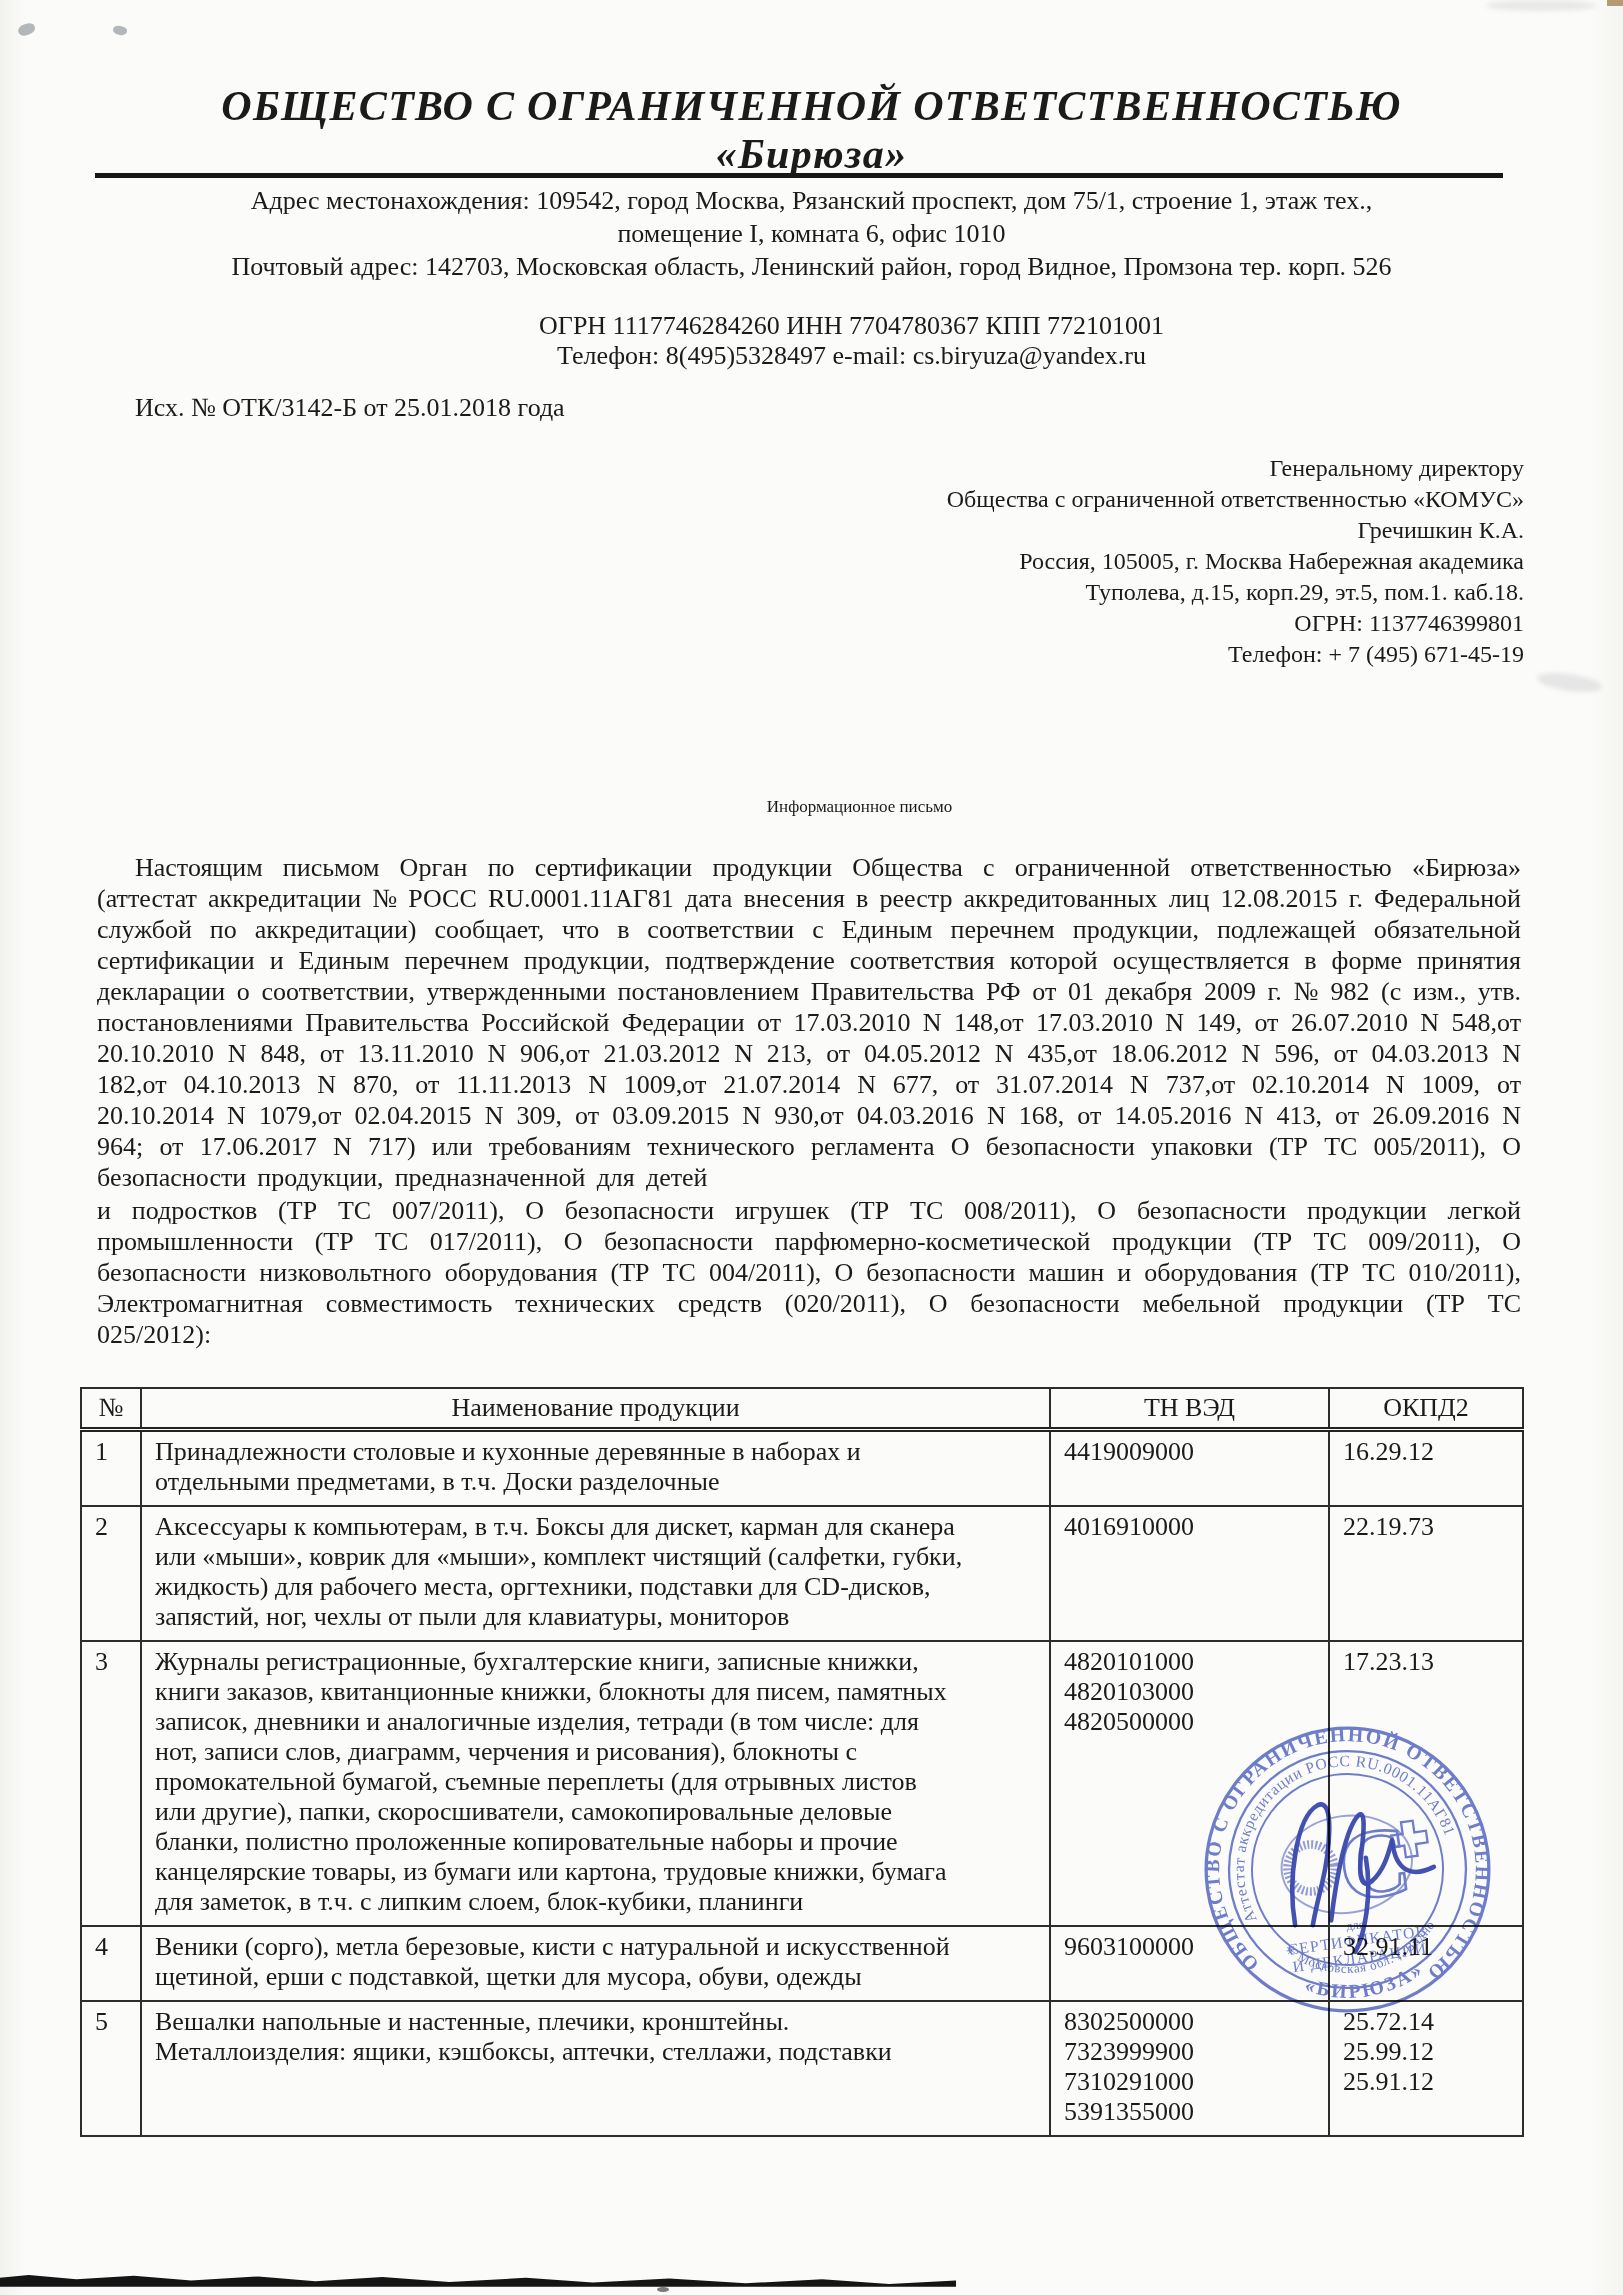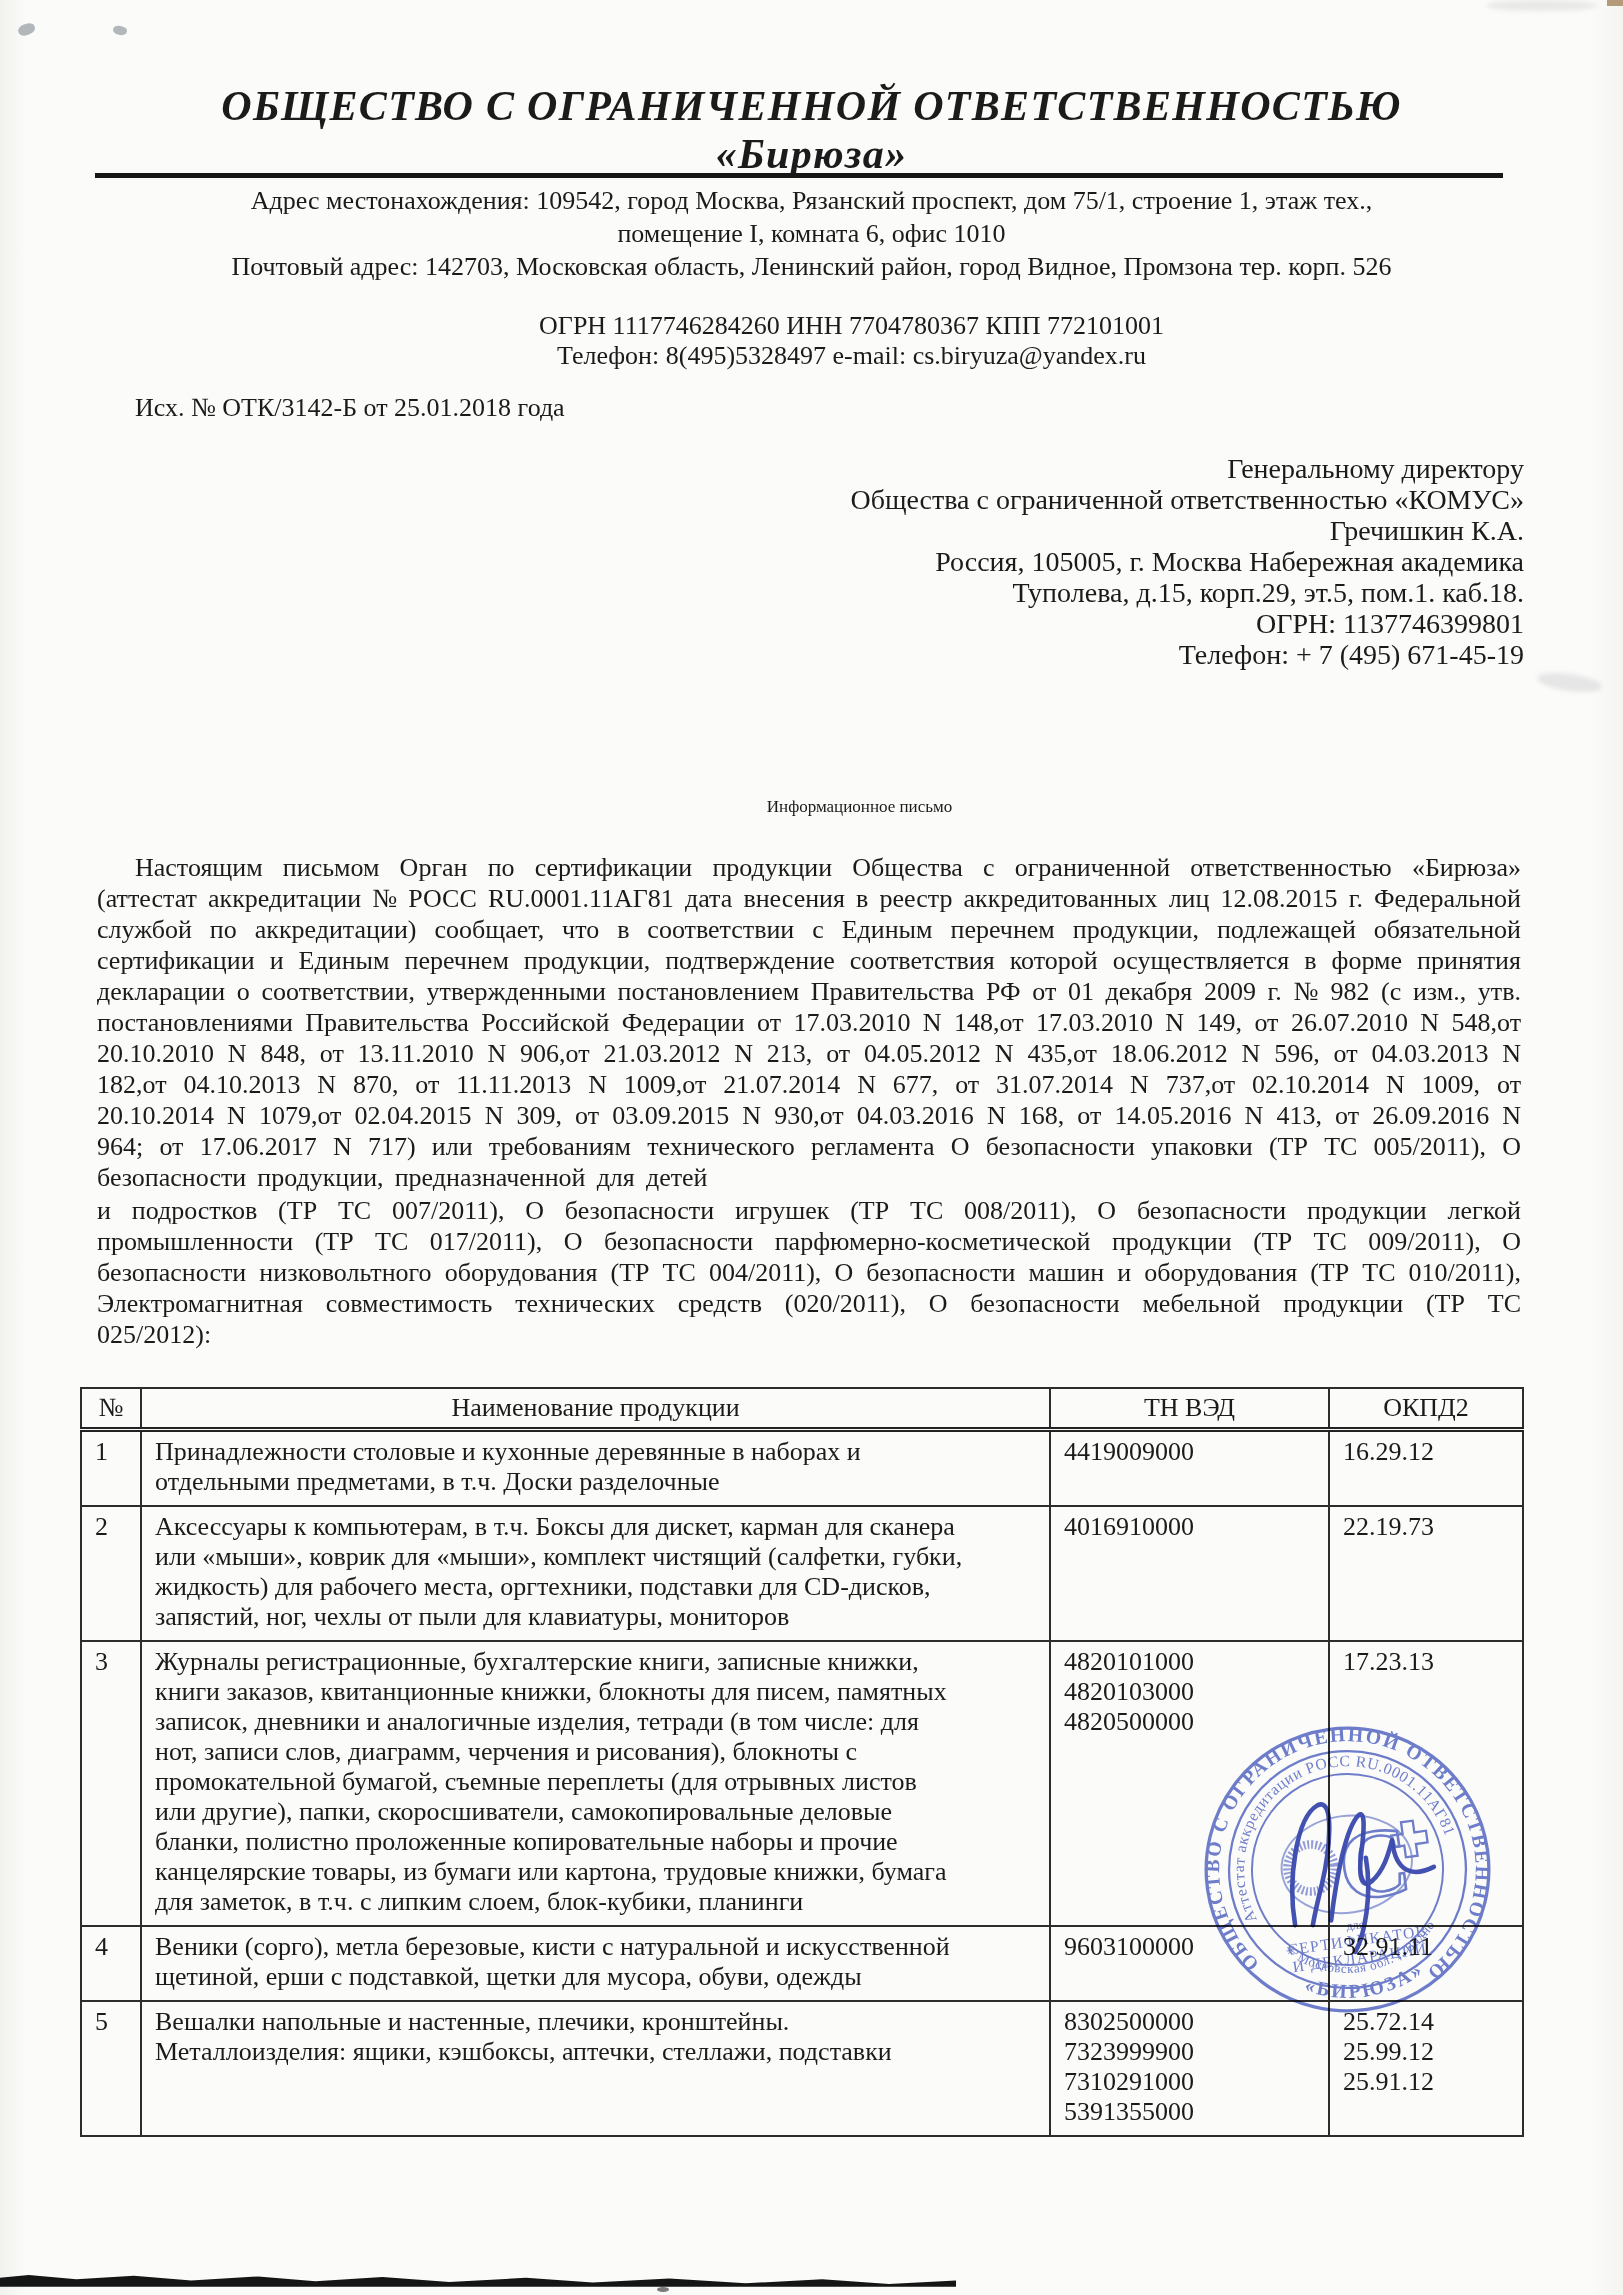--- a/index.html
+++ b/index.html
@@ -7,21 +7,21 @@
     width:1623px;height:2295px;position:relative;overflow:hidden;
     background:linear-gradient(90deg,#f1f1ee 0px,#fbfbf9 26px,#fbfbf9 1590px,#f4f4f1 1623px);
     font-family:"Liberation Serif","DejaVu Serif",serif;color:#1b1b1b;
   }
   .abs{position:absolute;}
   .centered{left:0;width:1623px;text-align:center;}
   .title{font-weight:bold;font-style:italic;font-size:42px;letter-spacing:1.3px;}
   .addr{font-size:26px;line-height:33px;white-space:pre-line;}
   .rule{left:95px;width:1408px;height:4.6px;background:#171717;}
   .plain{font-size:26px;padding-left:40px;}
-  .recipient{right:99px;top:453px;text-align:right;font-size:28px;line-height:31px;white-space:pre-line;}
+  .recipient{right:99px;top:453px;text-align:right;font-size:24px;line-height:31px;white-space:pre-line;}
   .letter-heading{top:797px;font-size:17px;margin-left:48px;}
   .bodytext{left:95px;top:850px;width:1428px;font-size:26px;line-height:31px;text-align:justify;word-spacing:4.6px;}
   .bodytext p{margin:2px;}
   .bodytext p.first{text-indent:38px;}
   table.products{
     position:absolute;left:80px;top:1387px;width:1442px;
     border-collapse:collapse;font-size:26px;table-layout:fixed;
   }
   table.products col.c-num{width:60px;}
   table.products col.c-name{width:909px;}

